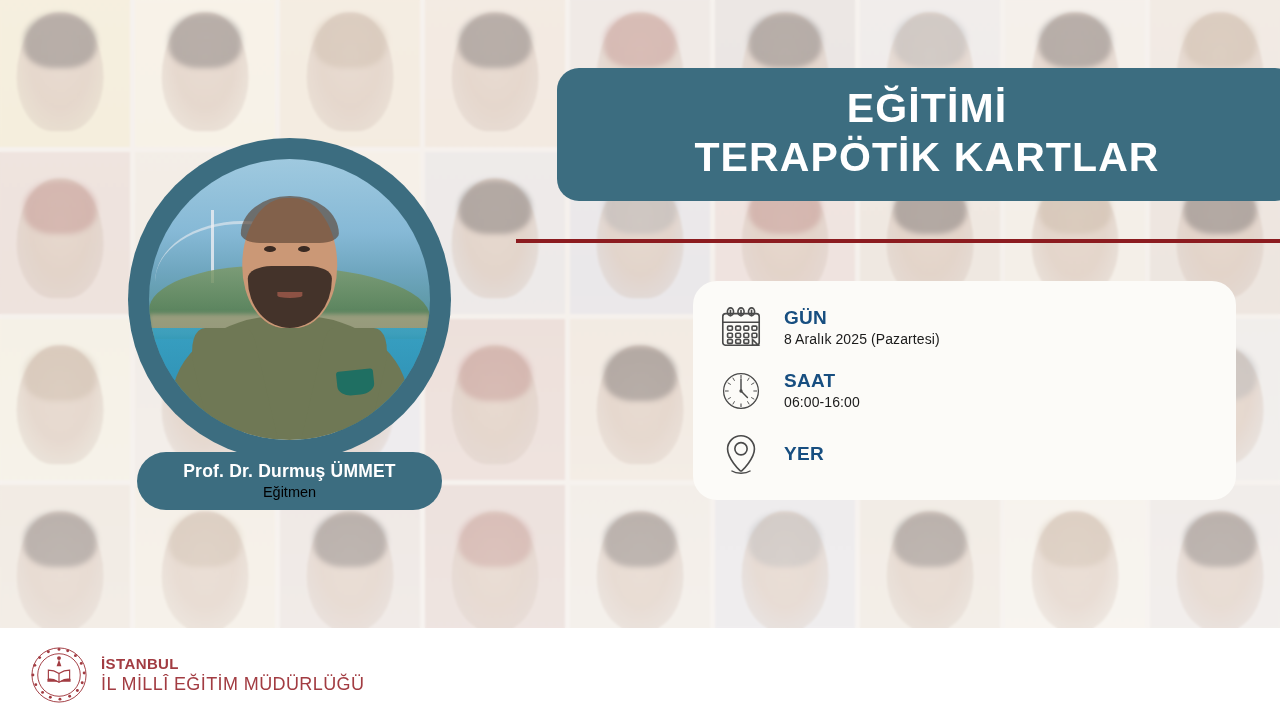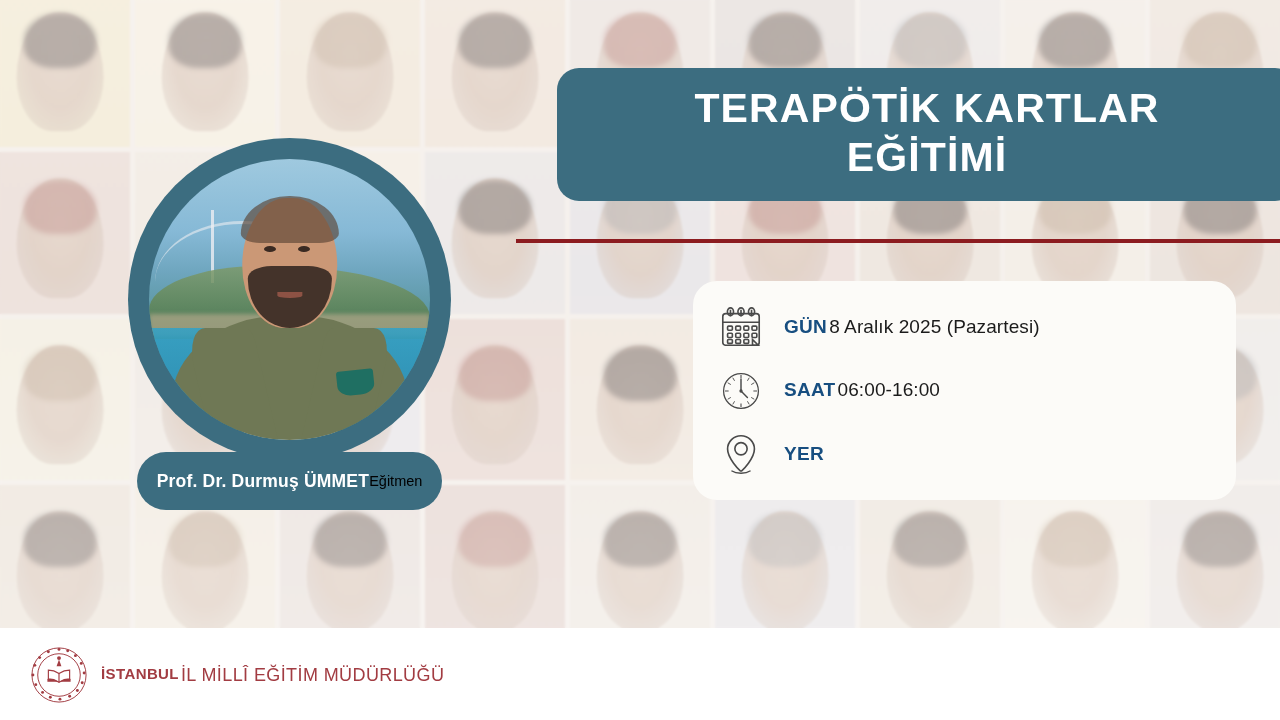--- a/index.html
+++ b/index.html
@@ -250,21 +250,21 @@
   }
 
   
   .name-plate {
     position: absolute;
     left: 137px; top: 452px;
     width: 305px; height: 58px;
     background: #3c6d80;
     border-radius: 29px;
     display: flex;
-    flex-direction: row;
+    flex-direction: column;
     align-items: center;
     justify-content: center;
   }
   .name-main {
     color: #ffffff;
     font-size: 17.5px;
     font-weight: 700;
     letter-spacing: 0.2px;
     line-height: 1.2;
   }
@@ -294,52 +294,52 @@
     gap: 17px;
     height: 63px;
   }
   .info-icon {
     flex: 0 0 52px;
     width: 52px; height: 52px;
     display: flex;
     align-items: center;
     justify-content: center;
   }
-  .info-text { display: flex; flex-direction: row; gap: 2px; }
+  .info-text { display: flex; flex-direction: column; gap: 2px; }
   .info-label {
     color: #174e80;
     font-size: 19px;
     font-weight: 700;
     letter-spacing: 0.3px;
     line-height: 1.15;
   }
   .info-value {
     color: #1b1b1b;
-    font-size: 19px;
+    font-size: 14px;
     font-weight: 400;
     letter-spacing: 0.1px;
     line-height: 1.2;
   }
 
   
   .footer {
     position: absolute;
     left: 0; top: 628px;
     width: 1280px; height: 92px;
     background: #ffffff;
     display: flex;
     align-items: center;
   }
   .footer-left {
     position: absolute;
     left: 30px; top: 18px;
     display: flex; align-items: center; gap: 13px;
   }
   .meb-seal { width: 58px; height: 58px; flex: 0 0 58px; }
-  .meb-text { display: flex; flex-direction: row; gap: 2px; }
+  .meb-text { display: flex; flex-direction: column; gap: 2px; }
   .meb-line1 {
     color: #a23c42;
     font-size: 15px;
     font-weight: 700;
     letter-spacing: 0.4px;
   }
   .meb-line2 {
     color: #a23c42;
     font-size: 18px;
     font-weight: 400;
@@ -391,22 +391,22 @@
       <div class="bg-tile hair-grey" style="background:#e0dbdd"></div>
       <div class="bg-tile hair-dark" style="background:#eadcc9"></div>
       <div class="bg-tile hair-light" style="background:#f3e9d9"></div>
       <div class="bg-tile hair-dark" style="background:#e8dcd6"></div>
     </div>
     <div class="bg-wash"></div>
     <div class="bg-blur"></div>
   </div>
 
   <div class="title-panel">
+    <div class="title-line">EĞİTİMİ</div>
     <div class="title-line">TERAPÖTİK KARTLAR</div>
-    <div class="title-line">EĞİTİMİ</div>
   </div>
 
   <div class="divider"></div>
 
   <div class="portrait-wrap">
     <div class="portrait-ring"></div>
     <div class="portrait-photo">
       <div class="bg-bridge"></div>
       <div class="bg-bridge-tower"></div>
       <div class="bg-hills"></div>

